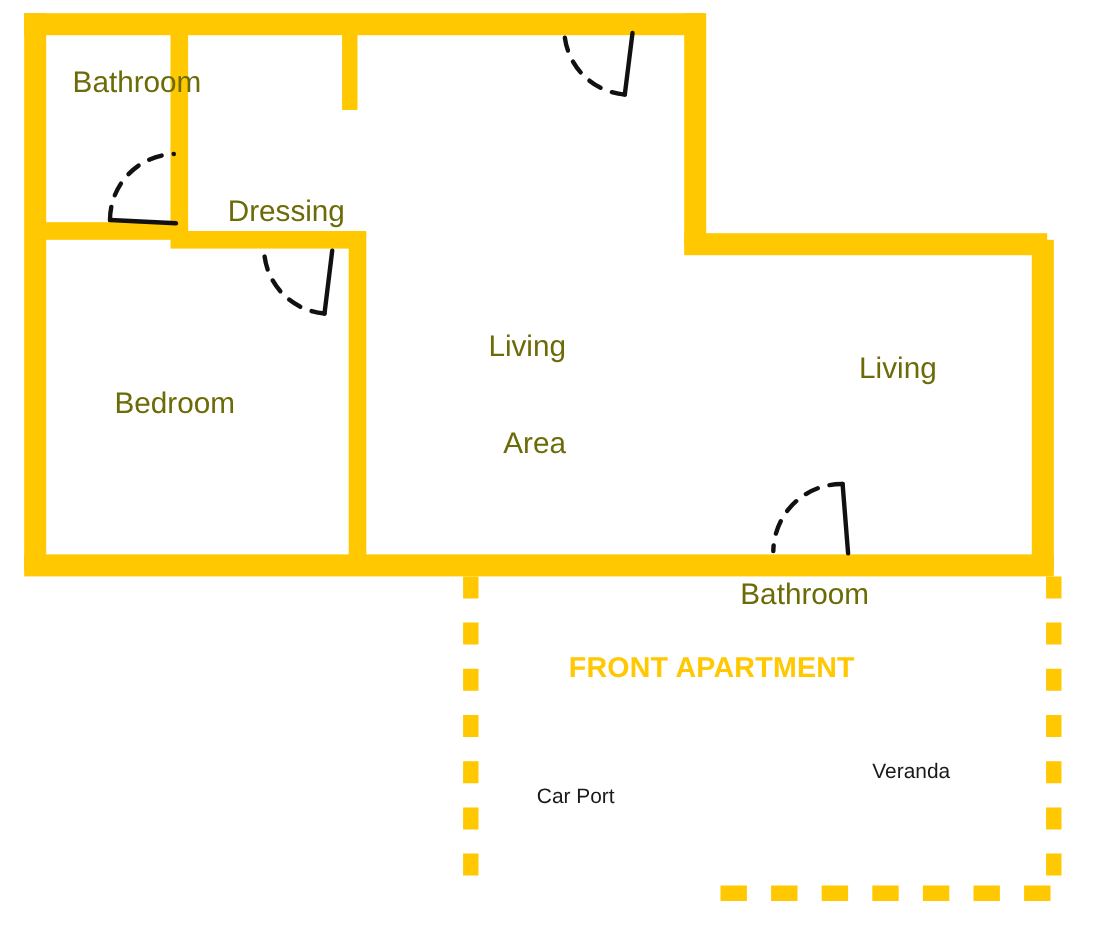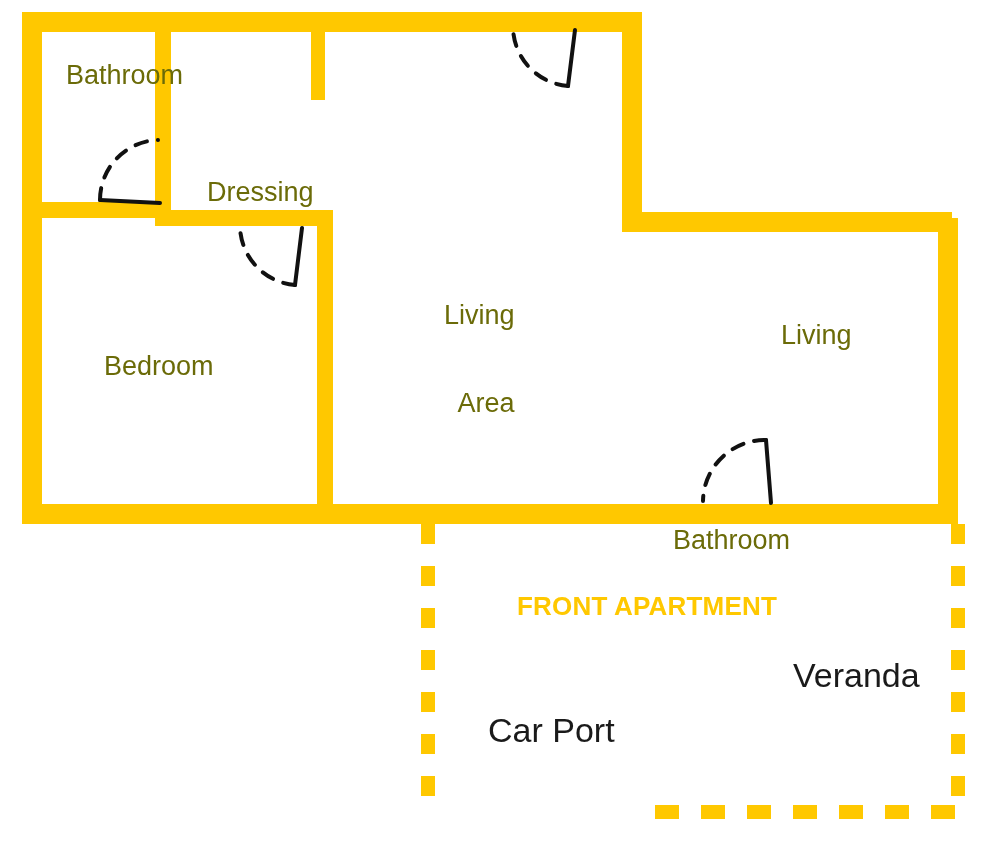--- a/index.html
+++ b/index.html
@@ -32,37 +32,38 @@
     white-space: pre;
     line-height: 1.08;
     pointer-events: none;
   }
   .label-room {
     color: #6b6b08;
     font-size: 27px;
   }
   .label-outside {
     color: #1a1a1a;
-    font-size: 34px;
+    font-size: 19px;
+    margin-top: 35px;
   }
   .label-zone {
     color: #ffc800;
     font-size: 26px;
     font-weight: bold;
     letter-spacing: 0.2px;
   }
   .lbl-bathroom { left: 66px;  top: 61px; }
   .lbl-dressing { left: 207px; top: 138px; margin-top: 40px; }
   .lbl-living   { left: 444px; top: 243px; text-align: right; }
   .lbl-bedroom  { left: 104px; top: 352px; }
   .lbl-kitchen  { left: 781px; top: 321px; }
   .lbl-entrance { left: 673px; top: 526px; }
   .lbl-front    { left: 517px; top: 592px; text-align: center; }
   .lbl-veranda  { left: 793px; top: 657px; }
-  .lbl-carport  { left: 488px; top: 712px; text-align: right; }
+  .lbl-carport  { left: 488px; top: 680px; text-align: right; }
 </style>
 </head>
 <body>
 
 <div id="floorplan">
 
   <svg id="plan-svg" viewBox="0 0 995 845" xmlns="http://www.w3.org/2000/svg">
 
     <g fill="#ffc800">
 

